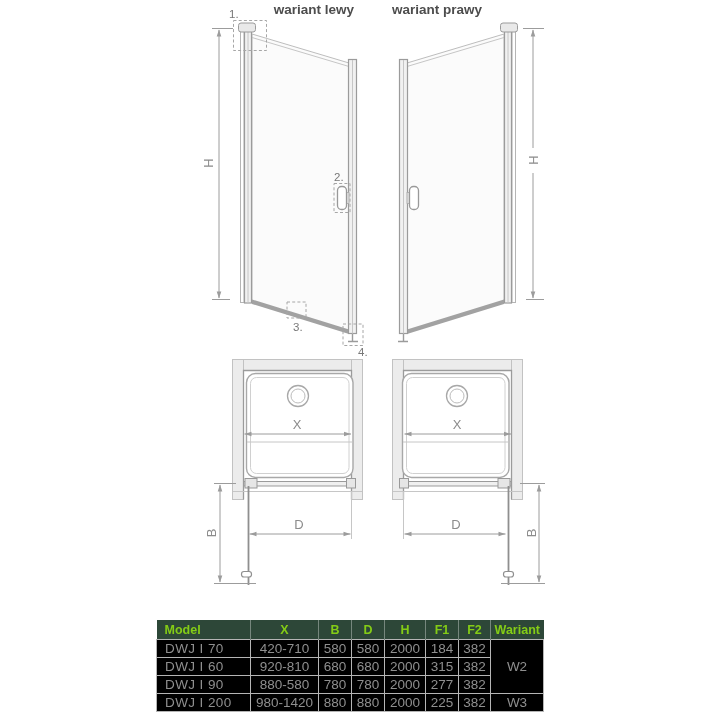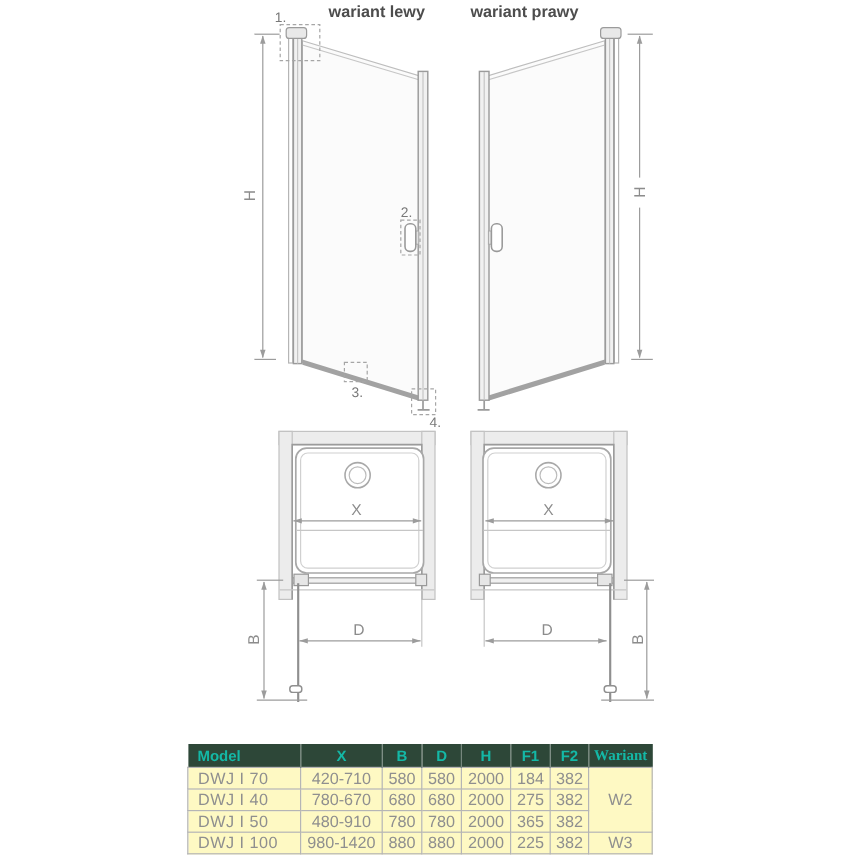--- a/index.html
+++ b/index.html
@@ -12,26 +12,26 @@
   .callout{font-size:11.5px;fill:#787878;}
   .dline{stroke:#9c9c9c;stroke-width:1;}
   .tick{stroke:#9c9c9c;stroke-width:1;}
   .arrow{fill:#9c9c9c;}
   .dash{fill:none;stroke:#a6a6a6;stroke-width:1;stroke-dasharray:3 2.2;}
   .profile{fill:#f1f1f1;stroke:#9b9b9b;stroke-width:1.2;}
   .thinline{stroke:#c6c6c6;stroke-width:1;}
 
   .spec-table{position:absolute;left:156px;top:620px;}
   table{border-collapse:collapse;table-layout:fixed;width:387px;}
-  thead th{background:#2d4738;color:#14b8a6;font-weight:bold;font-size:12.5px;height:19px;
+  thead th{background:#2d4738;color:#84cc16;font-weight:bold;font-size:12.5px;height:19px;
            border-right:1px solid rgba(255,255,255,.35);text-align:center;padding:0;}
-  thead th:last-child{border-right:none;font-family:Liberation Serif, serif;}
+  thead th:last-child{border-right:none;}
   thead th.model{text-align:left;padding-left:8px;}
   tbody td{border:1px solid #b5b5b5;color:#8f8f8f;font-size:13.5px;height:17px;
-           text-align:center;padding:0;background:#fef9c3;}
+           text-align:center;padding:0;background:#000000;}
   tbody td.model{text-align:left;padding-left:8px;letter-spacing:.4px;}
 </style>
 </head>
 <body>
 
 <div class="page">
 
 <svg width="720" height="615" viewBox="0 0 720 615">
 
   <text class="title" x="314" y="14" text-anchor="middle">wariant lewy</text>
@@ -211,39 +211,39 @@
           <td class="model">DWJ I 70</td>
           <td>420-710</td>
           <td>580</td>
           <td>580</td>
           <td>2000</td>
           <td>184</td>
           <td>382</td>
           <td rowspan="3">W2</td>
         </tr>
         <tr>
-          <td class="model">DWJ I 40</td>
-          <td>780-670</td>
+          <td class="model">DWJ I 60</td>
+          <td>920-810</td>
           <td>680</td>
           <td>680</td>
           <td>2000</td>
-          <td>275</td>
-          <td>382</td>
-        </tr>
-        <tr>
-          <td class="model">DWJ I 50</td>
-          <td>480-910</td>
+          <td>315</td>
+          <td>382</td>
+        </tr>
+        <tr>
+          <td class="model">DWJ I 90</td>
+          <td>880-580</td>
           <td>780</td>
           <td>780</td>
           <td>2000</td>
-          <td>365</td>
-          <td>382</td>
-        </tr>
-        <tr>
-          <td class="model">DWJ I 100</td>
+          <td>277</td>
+          <td>382</td>
+        </tr>
+        <tr>
+          <td class="model">DWJ I 200</td>
           <td>980-1420</td>
           <td>880</td>
           <td>880</td>
           <td>2000</td>
           <td>225</td>
           <td>382</td>
           <td>W3</td>
         </tr>
       </tbody>
     </table>

